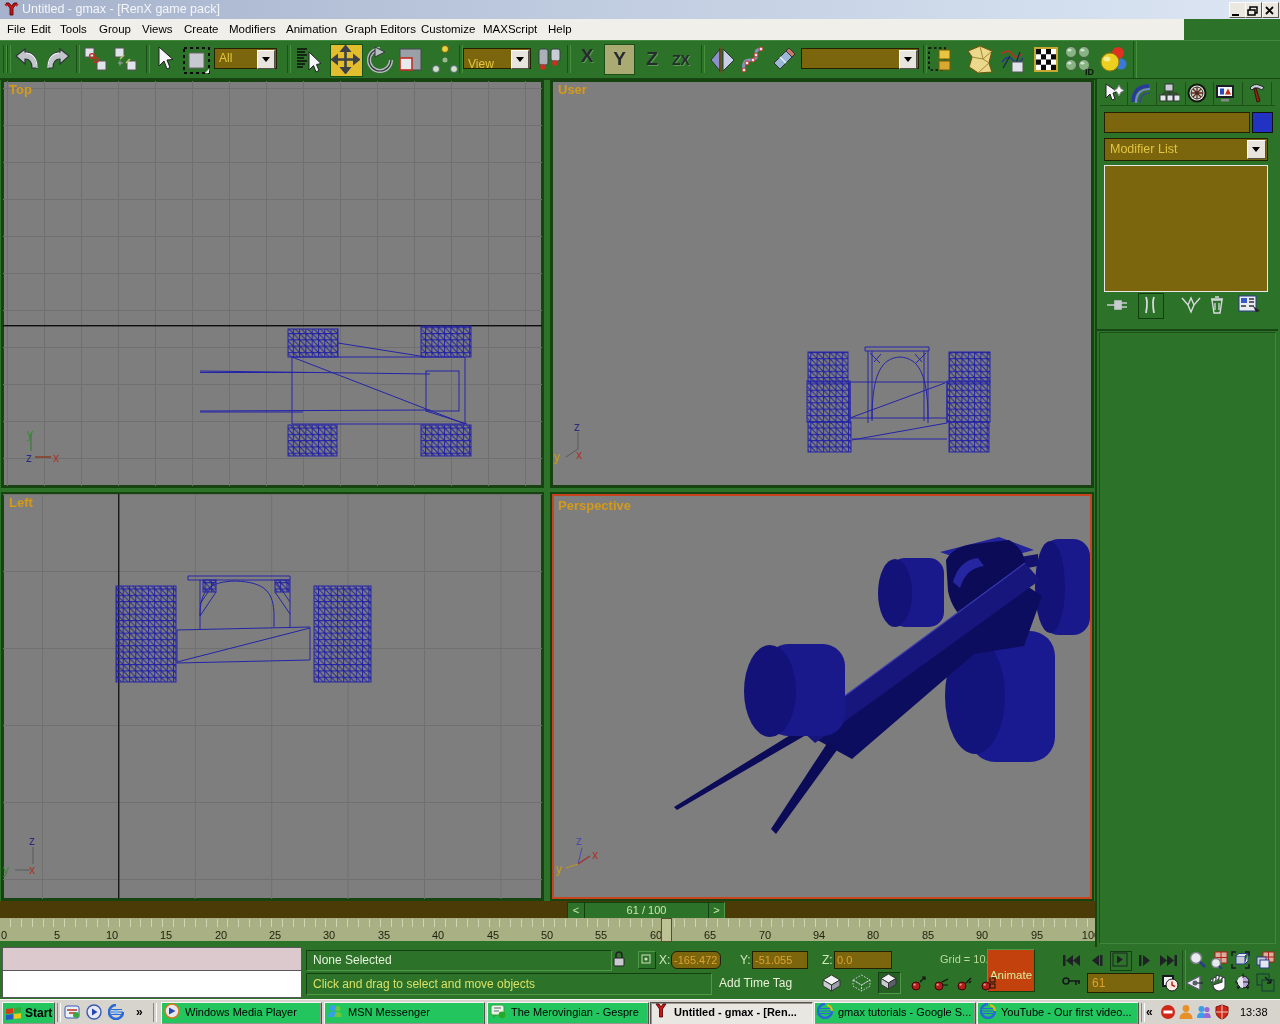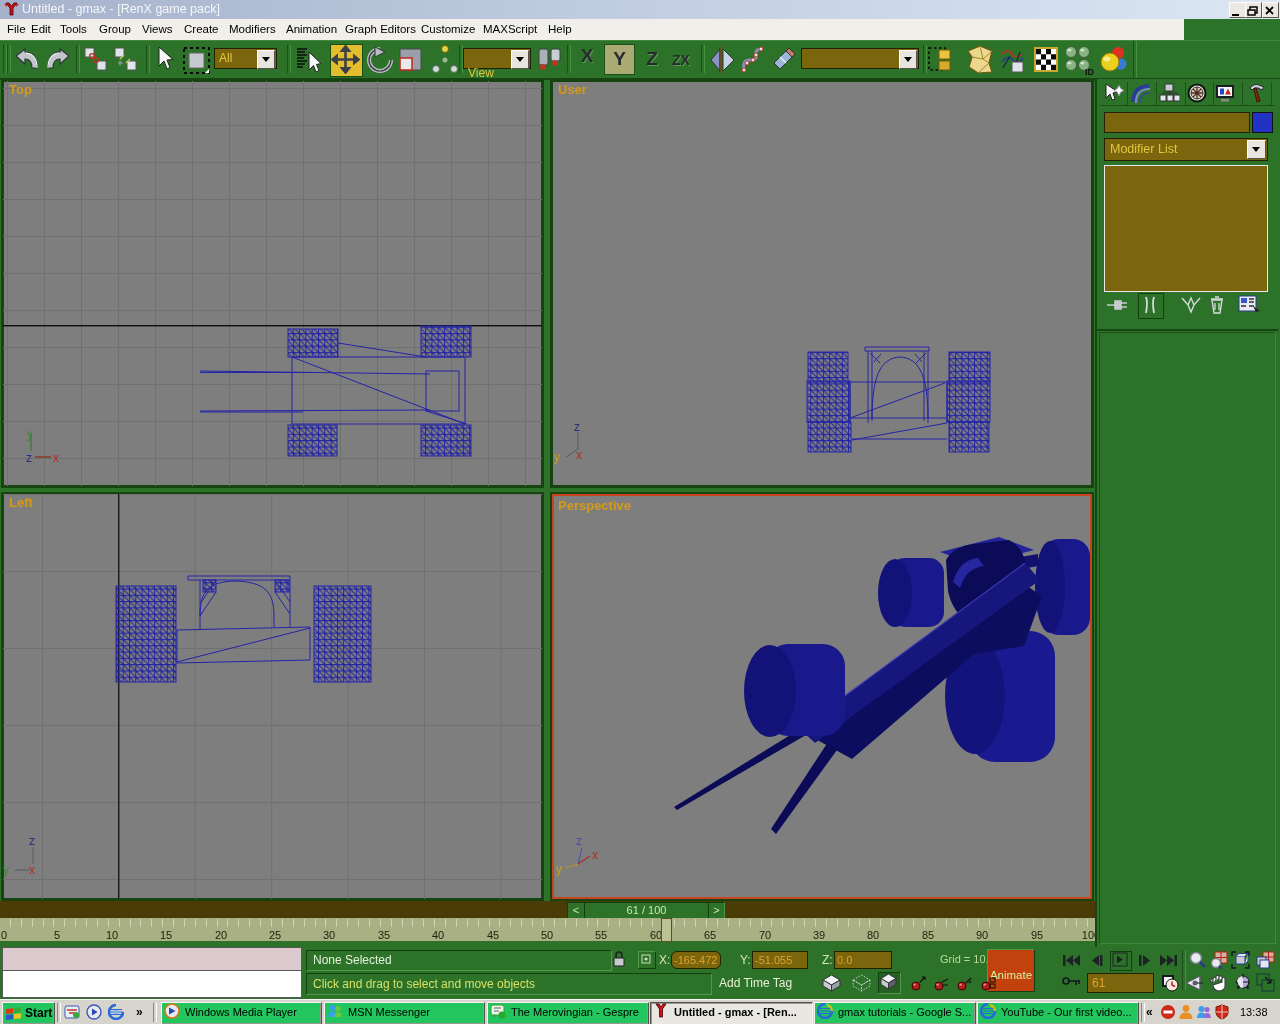--- a/index.html
+++ b/index.html
@@ -130,21 +130,21 @@
         <g stroke="#3a7030" stroke-width="1.4">
           <path d="M13 15 L13 4 M13 15 L4 24 M13 15 L22 24"></path>
         </g>
         <circle cx="13" cy="4" r="3.5" fill="#e8d440" stroke="#6a5a10"></circle>
         <circle cx="4" cy="24" r="3.5" fill="#cfe0c8" stroke="#567"></circle>
         <circle cx="22" cy="24" r="3.5" fill="#cfe0c8" stroke="#567"></circle>
         <circle cx="13" cy="15" r="2.5" fill="#9ab890"></circle>
       </svg>
     <div class="tsep" style="left:459px"></div>
     <div class="abs olivebox" style="left:463px;top:7px;width:66px;height:19px;">
-      <span style="position:absolute;left:4px;top:17px;color:#e3c53e;font-size:12px;">View</span>
+      <span style="position:absolute;left:4px;top:8px;color:#e3c53e;font-size:12px;">View</span>
       <div class="combobtn"></div>
     </div>
     <svg class="ticon" style="left:537px;top:6px" width="28" height="26">
         <rect x="2" y="2" width="9" height="16" rx="2" fill="#aab0b8" stroke="#3a3f45"></rect>
         <rect x="14" y="2" width="9" height="12" rx="2" fill="#c8ccd4" stroke="#3a3f45"></rect>
         <circle cx="6" cy="20" r="2.8" fill="#c83022"></circle>
         <circle cx="18" cy="16" r="2.8" fill="#c83022"></circle>
       </svg>
     <div class="tsep" style="left:567px"></div>
     <div class="abs" style="left:576px;top:4px;width:22px;height:27px;color:#272b30;font-size:19px;font-weight:bold;text-align:center;text-shadow:1px 1px 0 #579a50;">X</div>
@@ -360,21 +360,21 @@
     <span class="abs" style="left:275px;top:11px;font-size:11px;color:#20240e;transform:translateX(-50%);">25</span>
     <span class="abs" style="left:329px;top:11px;font-size:11px;color:#20240e;transform:translateX(-50%);">30</span>
     <span class="abs" style="left:384px;top:11px;font-size:11px;color:#20240e;transform:translateX(-50%);">35</span>
     <span class="abs" style="left:438px;top:11px;font-size:11px;color:#20240e;transform:translateX(-50%);">40</span>
     <span class="abs" style="left:493px;top:11px;font-size:11px;color:#20240e;transform:translateX(-50%);">45</span>
     <span class="abs" style="left:547px;top:11px;font-size:11px;color:#20240e;transform:translateX(-50%);">50</span>
     <span class="abs" style="left:601px;top:11px;font-size:11px;color:#20240e;transform:translateX(-50%);">55</span>
     <span class="abs" style="left:656px;top:11px;font-size:11px;color:#20240e;transform:translateX(-50%);">60</span>
     <span class="abs" style="left:710px;top:11px;font-size:11px;color:#20240e;transform:translateX(-50%);">65</span>
     <span class="abs" style="left:765px;top:11px;font-size:11px;color:#20240e;transform:translateX(-50%);">70</span>
-    <span class="abs" style="left:819px;top:11px;font-size:11px;color:#20240e;transform:translateX(-50%);">39</span>
+    <span class="abs" style="left:819px;top:11px;font-size:11px;color:#20240e;transform:translateX(-50%);">94</span>
     <span class="abs" style="left:873px;top:11px;font-size:11px;color:#20240e;transform:translateX(-50%);">80</span>
     <span class="abs" style="left:928px;top:11px;font-size:11px;color:#20240e;transform:translateX(-50%);">85</span>
     <span class="abs" style="left:982px;top:11px;font-size:11px;color:#20240e;transform:translateX(-50%);">90</span>
     <span class="abs" style="left:1037px;top:11px;font-size:11px;color:#20240e;transform:translateX(-50%);">95</span>
     <span class="abs" style="left:1091px;top:11px;font-size:11px;color:#20240e;transform:translateX(-50%);">100</span>
     <div class="abs" style="left:661px;top:0;width:9px;height:22px;background:#bcc294;border:1px solid #55512e;"></div>
   </div>
   <div class="abs" id="statusarea">
     <div class="abs" style="left:2px;top:2px;width:298px;height:49px;background:#fff;border:1px solid #58585a;">
       <div style="position:absolute;left:0;top:0;width:298px;height:22px;background:#dcc9cd;border-bottom:1px solid #58585a;"></div>

